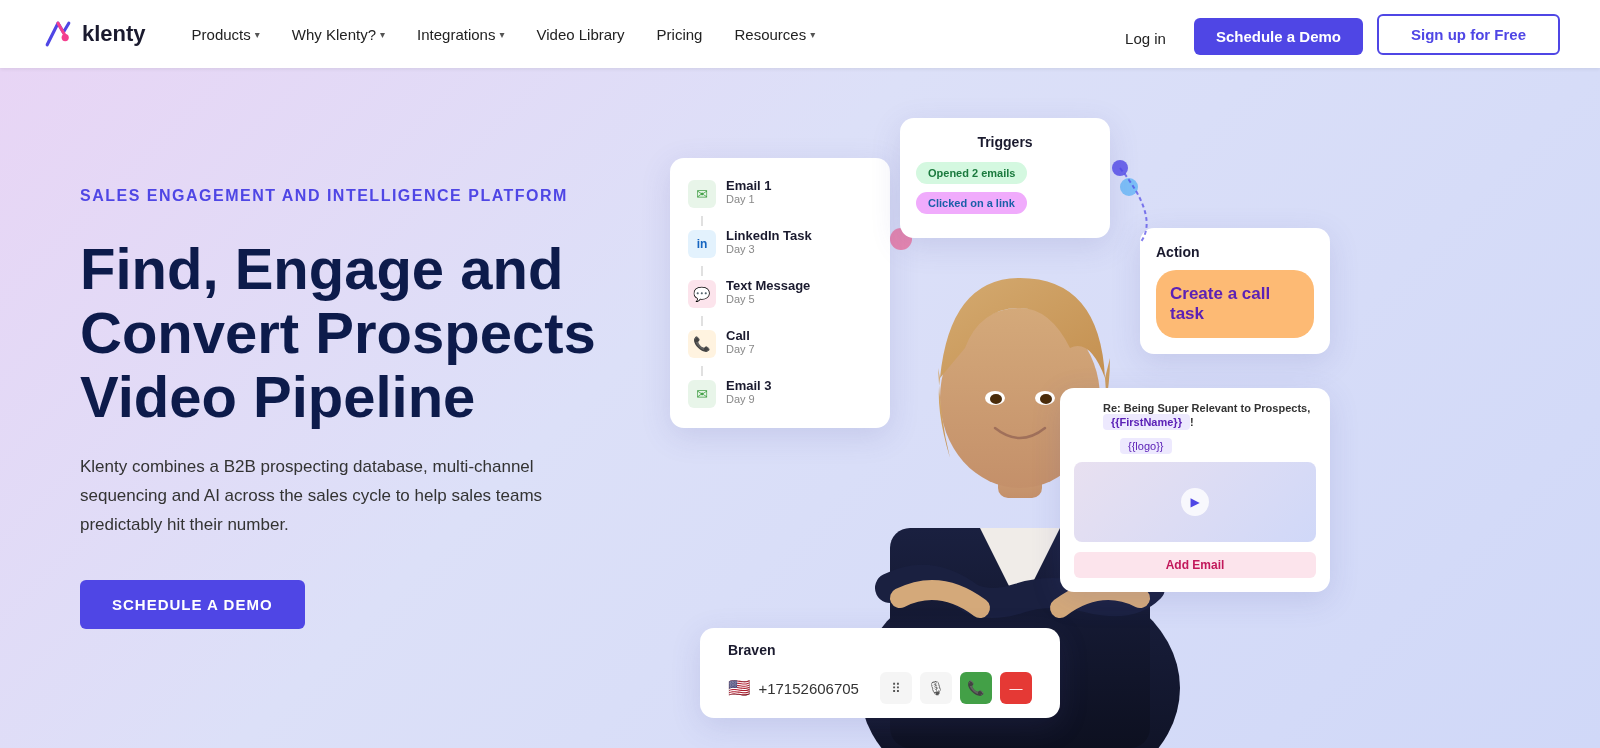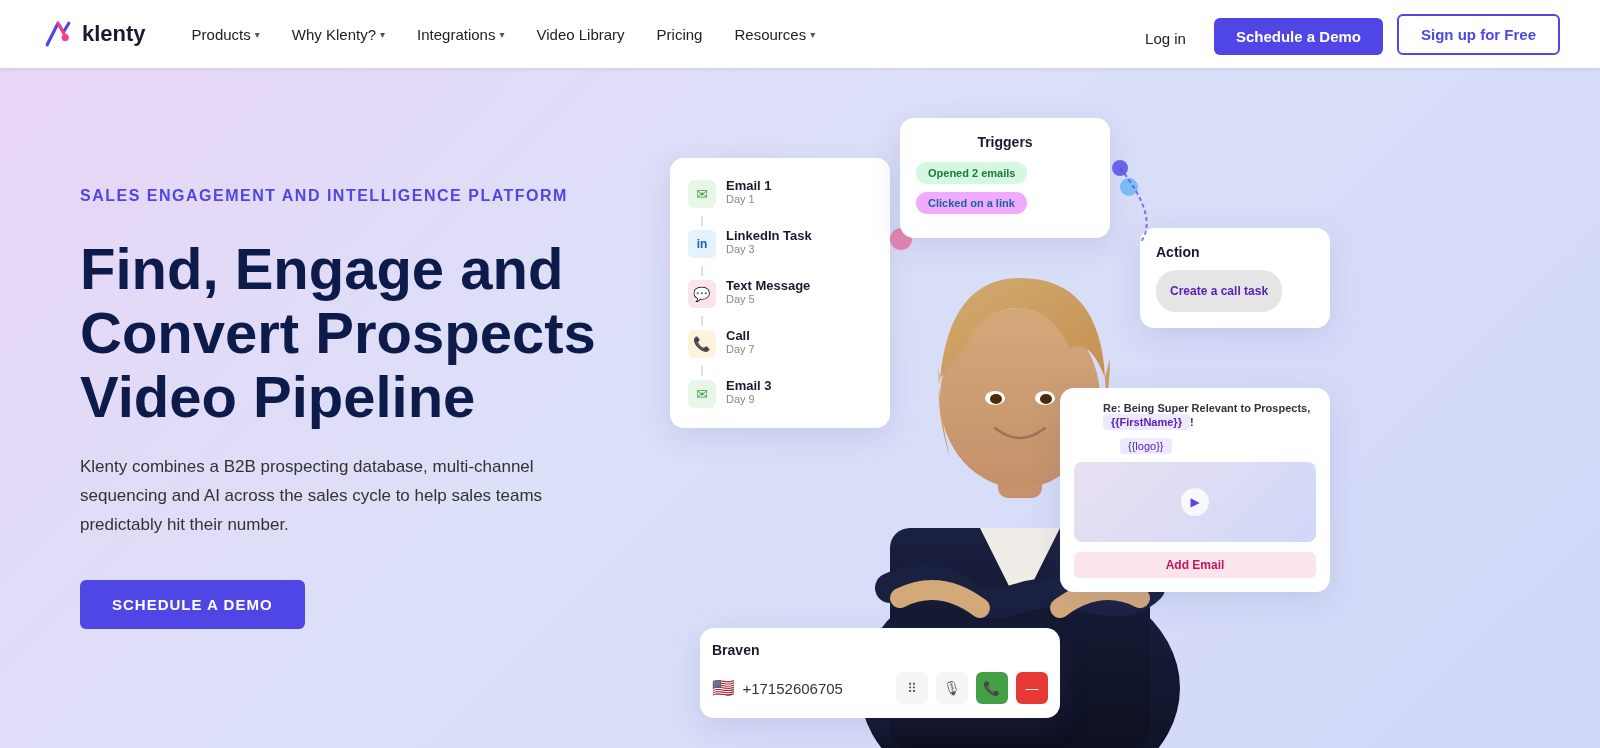--- a/index.html
+++ b/index.html
@@ -45,21 +45,21 @@
     }
     .demo-btn {
       background: #4f46e5; color: #fff;
       border: none; border-radius: 6px;
       padding: 10px 22px; font-size: 15px; font-weight: 600;
       cursor: pointer;
     }
     .signup-btn {
       background: #fff; color: #4f46e5;
       border: 2px solid #4f46e5; border-radius: 6px;
-      padding: 10px 22px; font-size: 15px; font-weight: 600;
+      padding: 10px 32px; font-size: 15px; font-weight: 600;
       cursor: pointer;
     }
 
     
     .hero {
       position: relative;
       width: 1600px;
       height: 680px;
       background: linear-gradient(135deg, #e8d5f5 0%, #dce0f8 40%, #d0d8f8 100%);
       display: flex;
@@ -180,22 +180,22 @@
       padding: 16px;
       box-shadow: 0 8px 30px rgba(80,80,160,0.15);
     }
     .action-title {
       font-size: 14px; font-weight: 700; color: #1a1a2e;
       margin-bottom: 10px;
     }
     .action-badge {
       display: inline-block;
       padding: 14px 14px; border-radius: 20px;
-      font-size: 12px; font-weight: 600;
-      background: #e5e5e5; color: #5b21b6;
+      font-size: 17px; font-weight: 600;
+      background: #fdba74; color: #5b21b6;
     }
 
     
     .card-email {
       position: absolute;
       top: 310px;
       left: 400px;
       width: 280px;
       background: #fff;
       border-radius: 14px;
@@ -429,21 +429,21 @@
       </div>
       <div style="font-size:11px;color:#555;margin-bottom:6px;padding-left:46px;">
         <span class="email-token">{{logo}}</span>
       </div>
       <div class="email-thumb">
         <div class="play-btn">▶</div>
       </div>
       <button class="add-email-btn">Add Email</button>
     </div>
 
-    <div class="card-phone" style="position:absolute;bottom:30px;left:50px;width:360px;background:#fff;border-radius:14px;padding:14px 12px;box-shadow:0 8px 30px rgba(80,80,160,0.15);display:flex;gap:8px;flex-wrap:wrap;">
+    <div class="card-phone" style="position:absolute;bottom:30px;left:50px;width:360px;background:#fff;border-radius:14px;padding:14px 28px;box-shadow:0 8px 30px rgba(80,80,160,0.15);display:flex;gap:8px;flex-wrap:wrap;">
       <div style="width:100%;font-size:14px;font-weight:700;color:#1a1a2e;margin-bottom:6px;">Braven</div>
       <div style="display:flex;align-items:center;gap:8px;width:100%;">
         <span style="font-size:18px;">🇺🇸</span>
         <span style="font-size:15px;color:#333;flex:1;">+17152606705</span>
         <div class="phone-actions">
           <div class="phone-icon-btn gray" style="font-size:13px;">⠿</div>
           <div class="phone-icon-btn gray" style="font-size:14px;">🎙</div>
           <div class="phone-icon-btn green" style="font-size:14px;">📞</div>
           <div class="phone-icon-btn red" style="font-size:13px;">—</div>
         </div>

